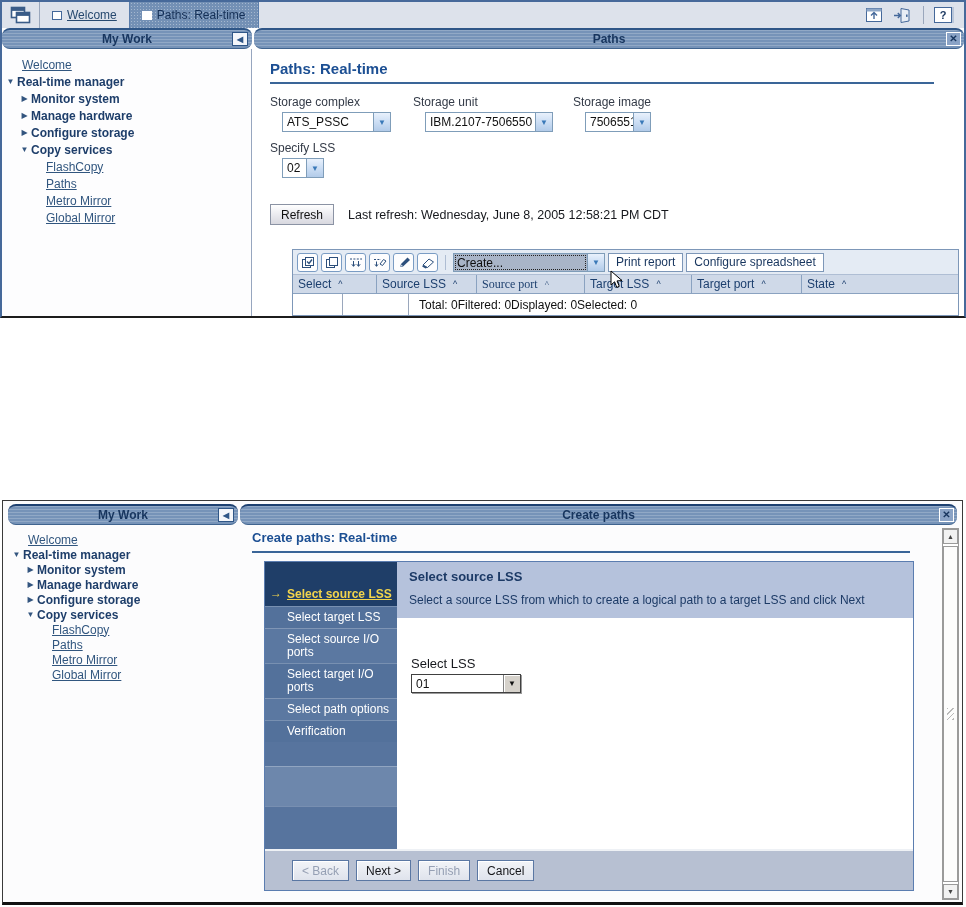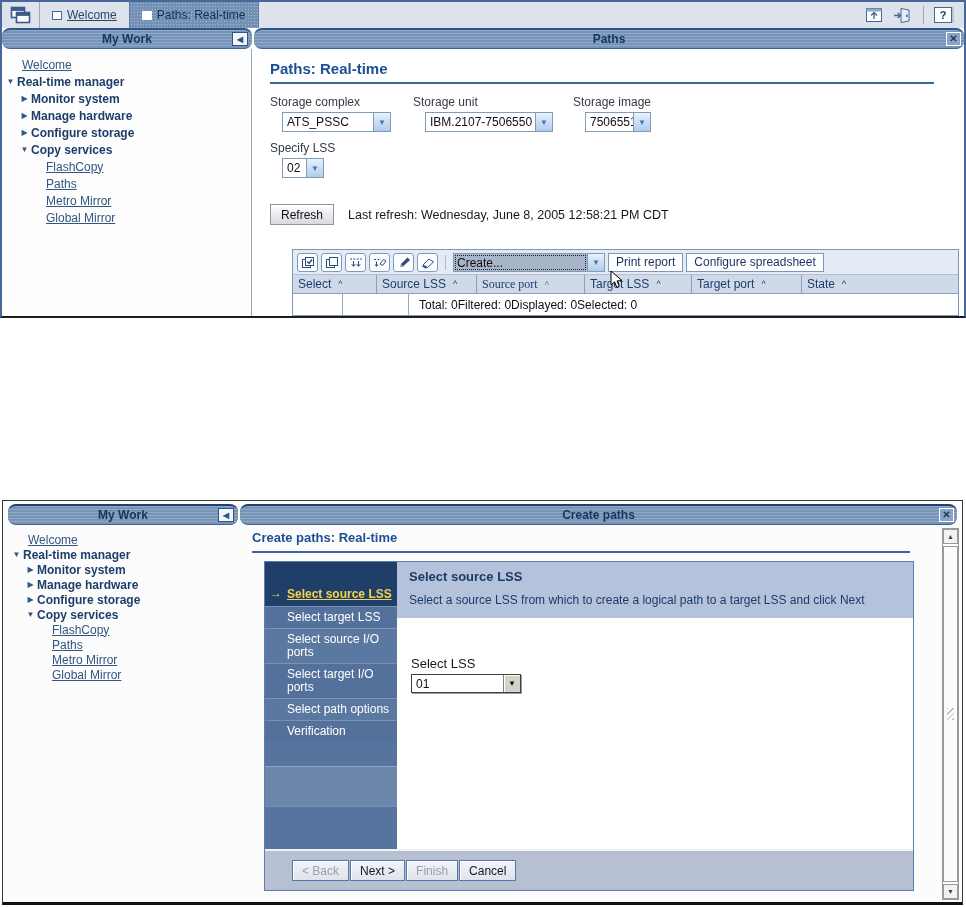--- a/index.html
+++ b/index.html
@@ -113,21 +113,21 @@
   #whead h3{margin:0;font-size:13px;font-weight:bold;}
   #whead p{margin:9px 0 0 0;font-size:12px;}
   #wbody{position:absolute;left:132px;right:0;top:56px;bottom:43px;background:#fff;}
   #selectlss-label{position:absolute;left:14px;top:38px;font-size:13px;color:#16181d;}
   #winsel{position:absolute;left:14px;top:56px;width:110px;height:19px;display:flex;align-items:stretch;
       border:1px solid #404040;background:#fff;font-size:12px;color:#111;box-shadow:1px 1px 0 #9a9a9a;}
   #winsel .tx{flex:1;padding:2px 0 0 4px;}
   #winsel .ar{width:17px;background:#d6d2cb;border-left:1px solid #808080;display:flex;align-items:center;
       justify-content:center;color:#111;font-size:8px;box-shadow:inset 1px 1px 0 #fff;}
   #wfoot{position:absolute;left:0;right:0;bottom:0;height:41px;background:#b7c0d2;border-top:2px solid #eef1f5;
-      display:flex;align-items:center;gap:1px;padding-left:27px;}
+      display:flex;align-items:center;gap:7px;padding-left:27px;}
   .wbtn{height:21px;min-width:50px;background:linear-gradient(#f2f4f8,#dfe3ec);border:1px solid #5a77a3;
       box-shadow:inset 1px 1px 0 #fff;font-size:12px;color:#15161a;display:inline-flex;align-items:center;
       justify-content:center;padding:0 9px;cursor:pointer;white-space:nowrap;}
   .wbtn.disabled{color:#96a0b4;cursor:default;}
 
   #vscroll{position:absolute;right:3px;top:27px;bottom:2px;width:17px;background:#fff;border:1px solid #9a9a9a;}
   .sarrow{position:absolute;left:0;right:0;height:15px;background:#f2f2f2;border:1px solid #9a9a9a;
       display:flex;align-items:center;justify-content:center;font-size:7px;color:#444;cursor:pointer;}
   #sthumb{position:absolute;left:0;right:0;top:17px;bottom:17px;background:#fcfcfc;border:1px solid #9a9a9a;cursor:grab;}
   #sthumb .grip{position:absolute;left:3px;right:3px;top:calc(50% - 6px);height:12px;

